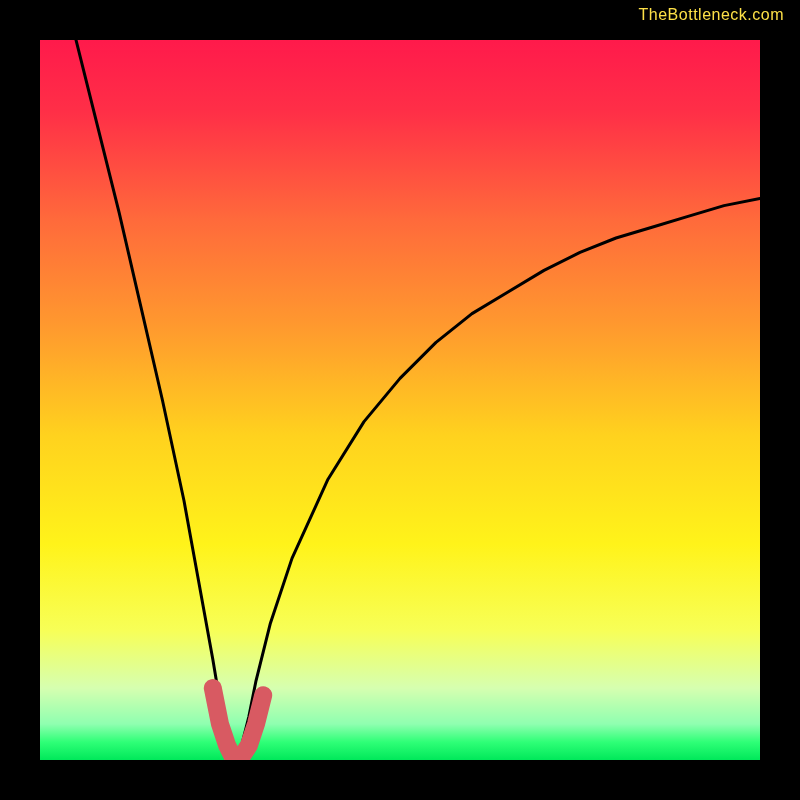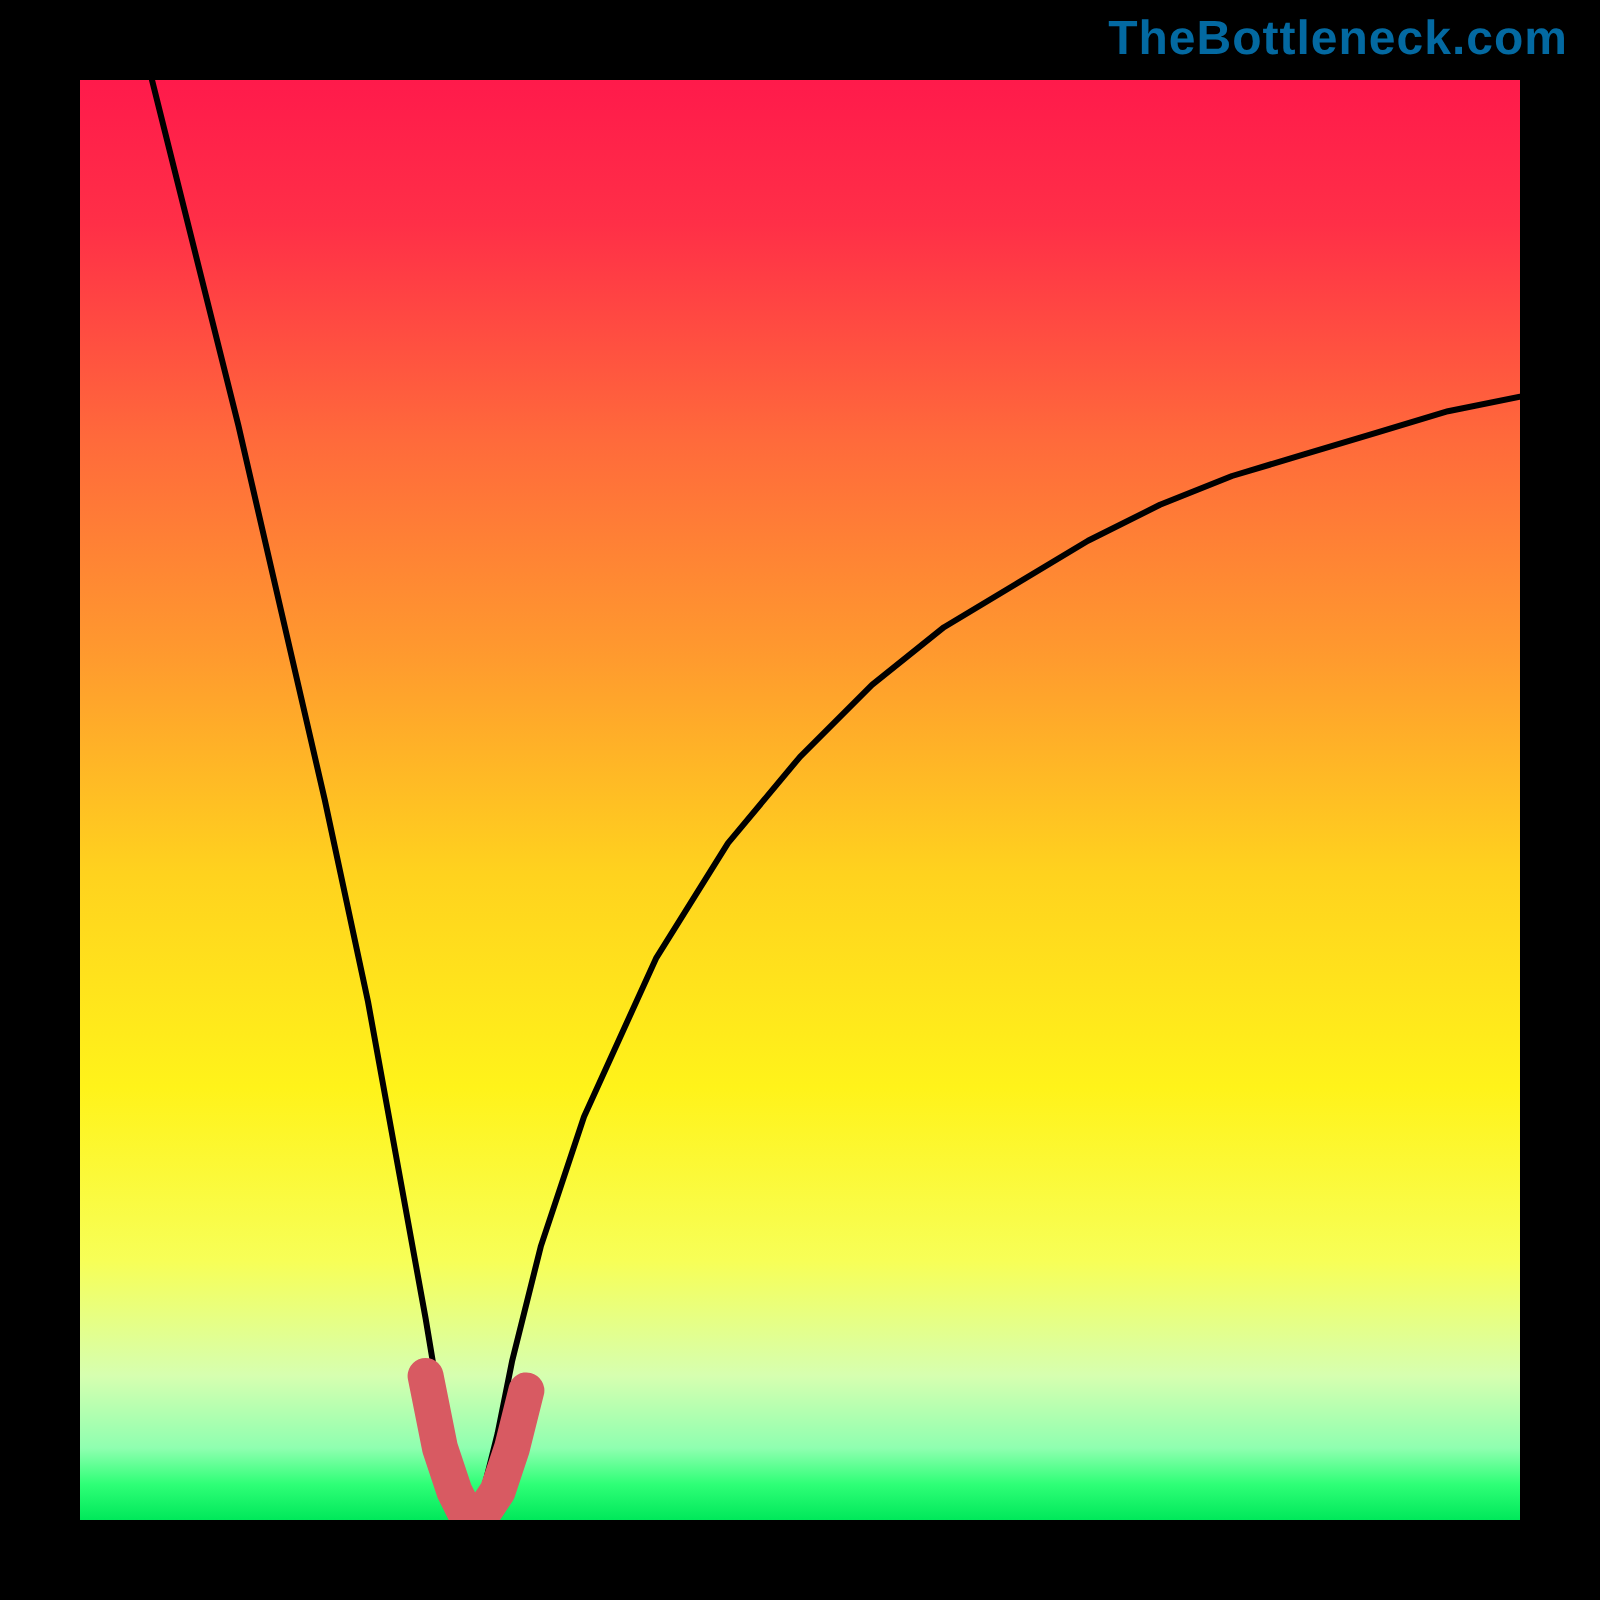--- a/index.html
+++ b/index.html
@@ -21,25 +21,24 @@
     left: 40px;
     top: 40px;
     width: 720px;
     height: 720px;
   }
   .watermark {
     position: absolute;
     top: 6px;
     right: 16px;
     font-family: Arial, Helvetica, sans-serif;
-    font-size: 24px;
-    color: #0369a1;
+    font-size: 16px;
+    color: #fde047;
     letter-spacing: 0.5px;
     user-select: none;
-    font-weight: bold;
   }
   svg { display: block; }
 </style>
 </head>
 <body>
 
 <div class="frame">
   <div class="watermark">TheBottleneck.com</div>
   <div class="plot-area">
     <svg id="chart-svg" width="720" height="720" viewBox="0 0 720 720" preserveAspectRatio="none">

